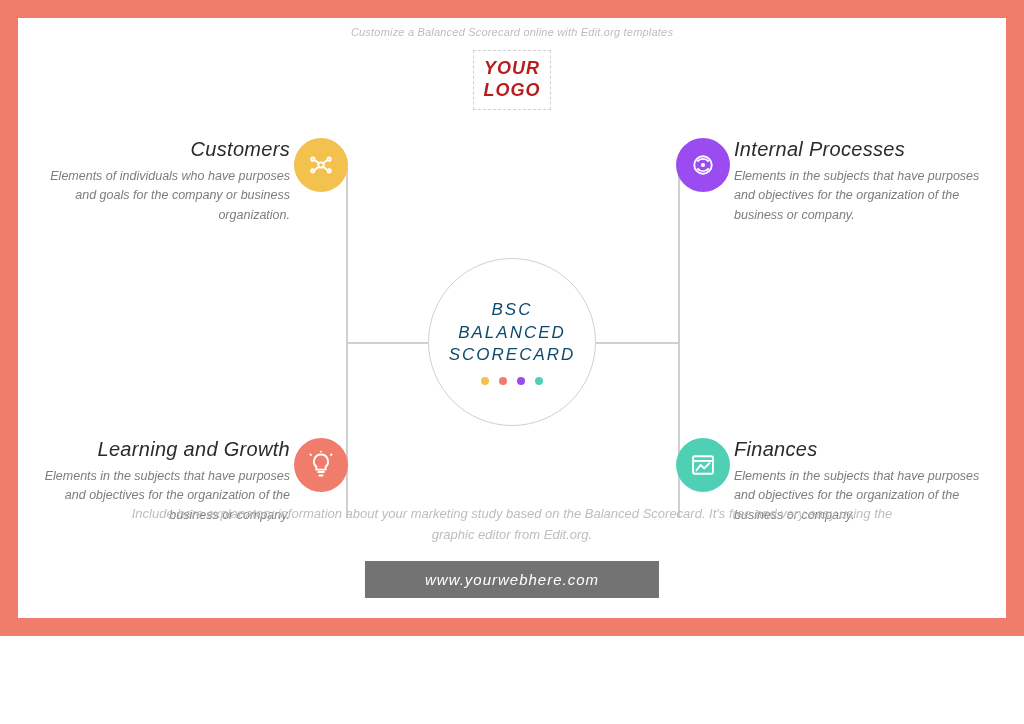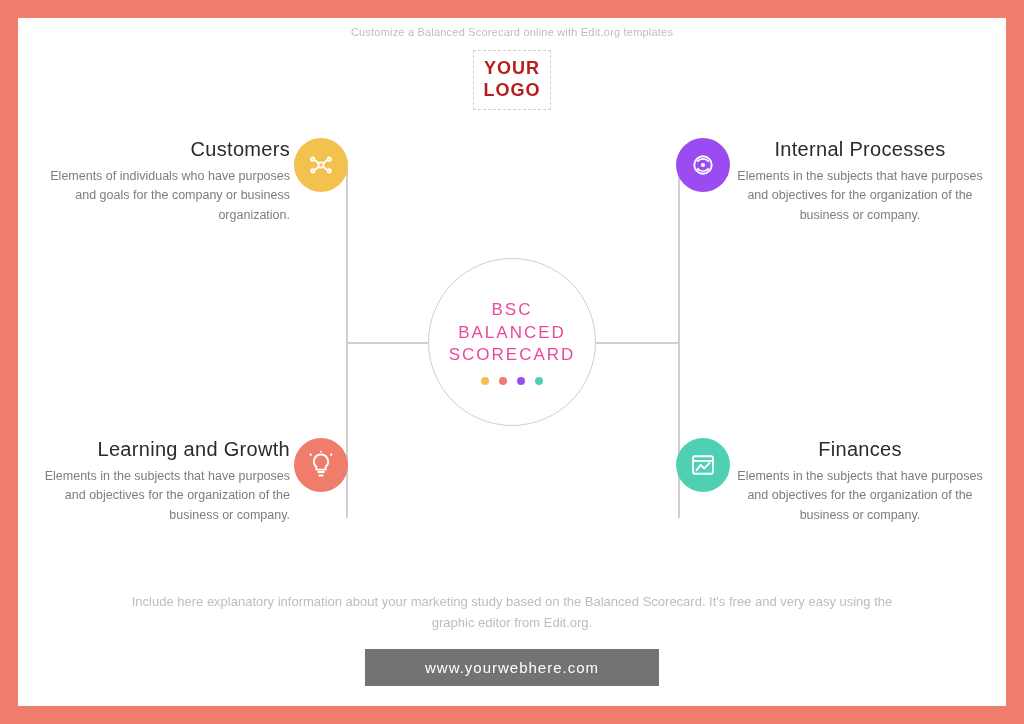--- a/index.html
+++ b/index.html
@@ -2,24 +2,25 @@
 <html><head>
 <meta charset="utf-8">
 <style>
   * { margin: 0; padding: 0; box-sizing: border-box; }
   body {
     font-family: "Helvetica Neue", Arial, sans-serif;
     background: #fff;
     width: 1024px; height: 724px; overflow: hidden;
   }
   .frame {
-    width: 1024px; height: 724px;
+    width: 1024px; height: 636px;
     border: 18px solid #f07c6c;
     background: #fff;
     position: relative;
+    font-style: italic;
   }
   .top-caption {
     text-align: center;
     font-size: 11px;
     color: #bdbdbd;
     margin-top: 8px;
     letter-spacing: 0.2px;
     font-weight: 300;
   }
   .logo-box {
@@ -45,37 +46,37 @@
     width: 168px; height: 168px;
     border: 1.5px solid #cfcfcf;
     border-radius: 50%;
     display: flex; flex-direction: column;
     align-items: center; justify-content: center;
     text-align: center;
   }
   .center-circle .ttl {
     font-size: 17px;
     font-weight: 300;
-    color: #ec4899;
+    color: #0c4a6e;
     letter-spacing: 2px;
     line-height: 1.35;
   }
   .dots { margin-top: 10px; display: flex; gap: 10px; }
   .dot { width: 8px; height: 8px; border-radius: 50%; }
   .line { position: absolute; background: #cfcfcf; }
   .line.h { height: 1.5px; }
   .line.v { width: 1.5px; }
   .quad {
     position: absolute;
     width: 310px;
     display: flex;
     gap: 4px;
   }
   .quad.left  { flex-direction: row-reverse; text-align: right; }
-  .quad.right { flex-direction: row; text-align: center; }
+  .quad.right { flex-direction: row; text-align: left; }
   .icon-circle {
     flex: 0 0 54px;
     width: 54px; height: 54px;
     border-radius: 50%;
     display: flex; align-items: center; justify-content: center;
   }
   .icon-circle svg { width: 28px; height: 28px; fill: none; stroke: #fff; stroke-width: 1.6; }
   .qtxt h3 {
     font-size: 20px;
     font-weight: 300;

